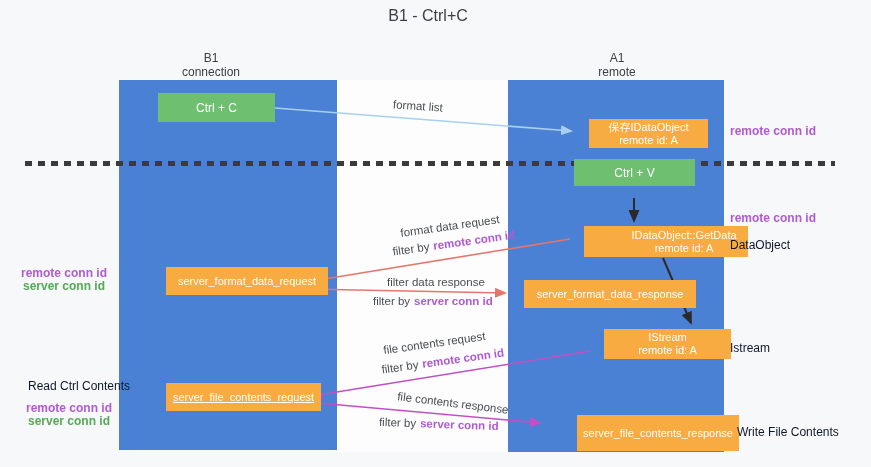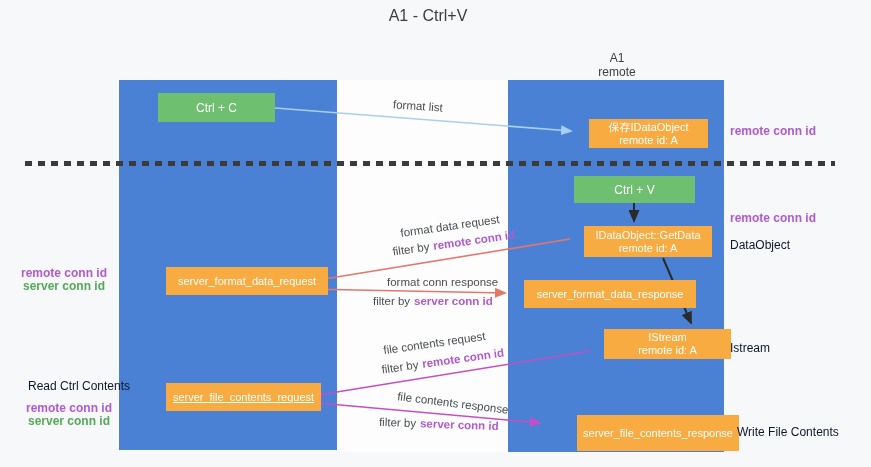--- a/index.html
+++ b/index.html
@@ -37,23 +37,27 @@
 <body>
 
 <div class="canvas">
 
   <div class="lane-gap"></div>
 
   <div class="column col-left"></div>
   <div class="column col-right"></div>
 
   <div class="title">
-    <div>A1 - Ctrl+V</div>
+    <div>B1 - Ctrl+C</div>
   </div>
 
+  <div class="lane-header" style="left:149px;top:51px;">
+    <div>B1</div>
+    <div>connection</div>
+  </div>
   <div class="lane-header" style="left:555px;top:51px;">
     <div>A1</div>
     <div>remote</div>
   </div>
 
   <div class="dashline"></div>
 
   <svg class="overlay" width="871" height="467">
     <defs>
       <marker id="ah-blue" markerUnits="userSpaceOnUse" markerWidth="12" markerHeight="10" refX="10" refY="5" orient="auto">
@@ -80,25 +84,25 @@
 
   <div class="node node-green" style="left:158px;top:93px;width:117px;height:29px;">
     <div>Ctrl + C</div>
   </div>
 
   <div class="node node-orange" style="left:575px;top:119px;width:119px;height:29px;">
     <div>保存IDataObject</div>
     <div>remote id: A</div>
   </div>
 
-  <div class="node node-green" style="left:574px;top:176px;width:121px;height:27px;">
+  <div class="node node-green" style="left:574px;top:159px;width:121px;height:27px;">
     <div>Ctrl + V</div>
   </div>
 
-  <div class="node node-orange" style="left:570px;top:226px;width:128px;height:31px;">
+  <div class="node node-orange" style="left:570px;top:226px;width:128px;height:31px;padding-left:36px;">
     <div>IDataObject::GetData</div>
     <div>remote id: A</div>
   </div>
 
   <div class="node node-orange" style="left:152px;top:267px;width:162px;height:28px;">
     <div>server_format_data_request</div>
   </div>
 
   <div class="node node-orange" style="left:510px;top:280px;width:172px;height:28px;">
     <div>server_format_data_response</div>
@@ -133,21 +137,21 @@
     <div class="green">server conn id</div>
   </div>
 
   <div class="flow-label rot-pos4" style="left:393px;top:100px;">format list</div>
 
   <div class="flow-label rot-neg8" style="left:400px;top:220px;">format data request</div>
   <div class="flow-label rot-neg8" style="left:392px;top:237px;">
     <span>filter by</span><span class="hl-purple">remote conn id</span>
   </div>
 
-  <div class="flow-label" style="left:387px;top:276px;">format conn response</div>
+  <div class="flow-label" style="left:387px;top:276px;">filter data response</div>
   <div class="flow-label" style="left:373px;top:295px;">
     <span>filter by</span><span class="hl-purple">server conn id</span>
   </div>
 
   <div class="flow-label rot-neg8" style="left:383px;top:337px;">file contents request</div>
   <div class="flow-label rot-neg8" style="left:381px;top:355px;">
     <span>filter by</span><span class="hl-purple">remote conn id</span>
   </div>
 
   <div class="flow-label rot-pos7" style="left:397px;top:397px;">file contents response</div>

